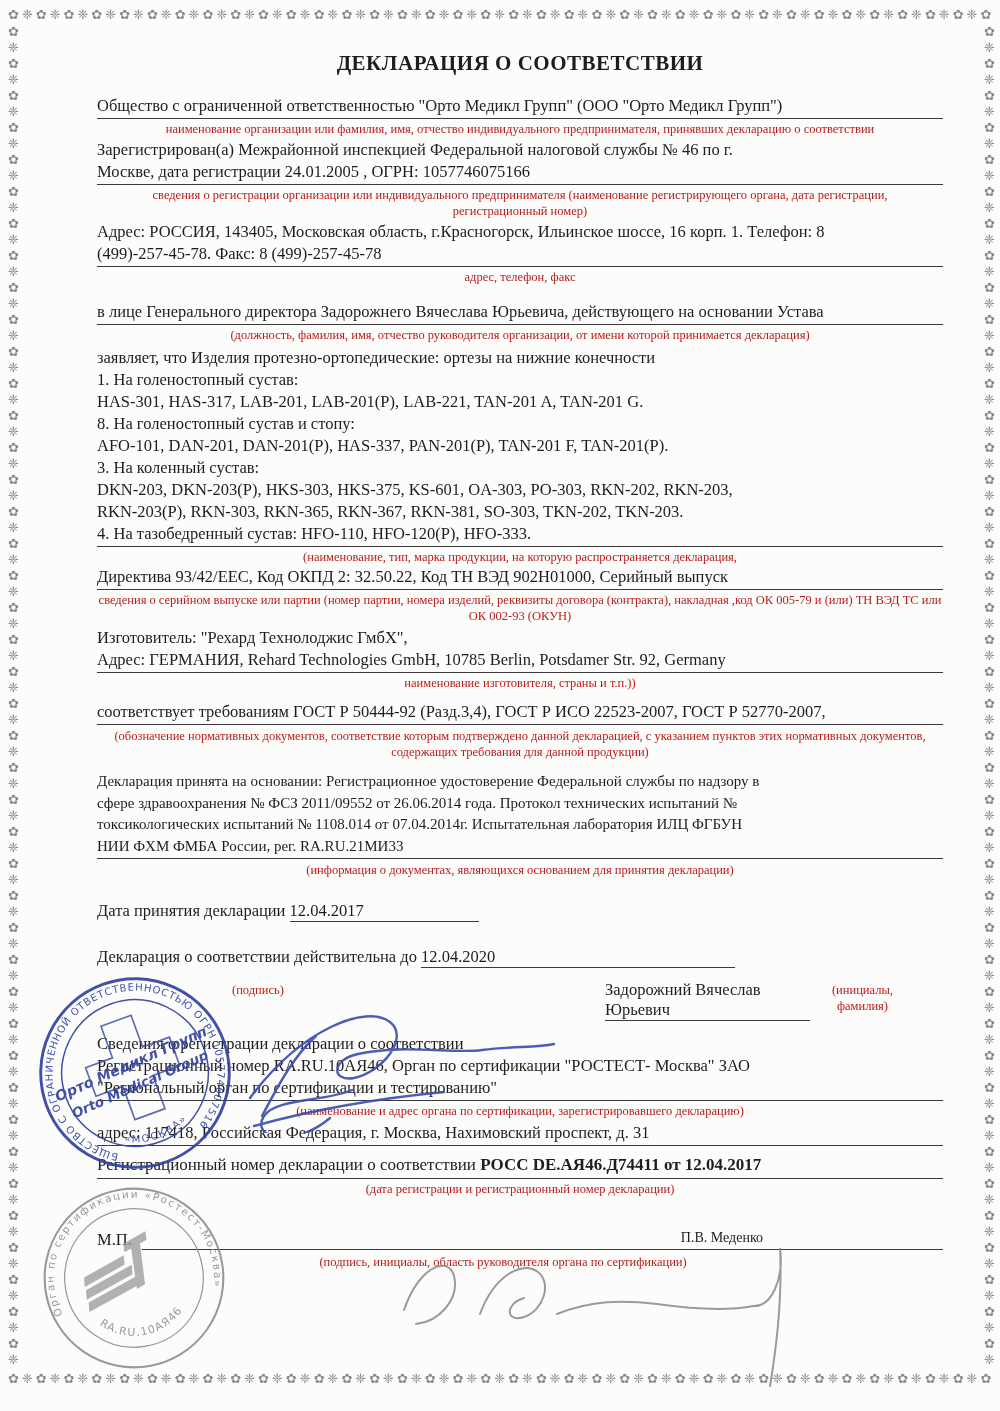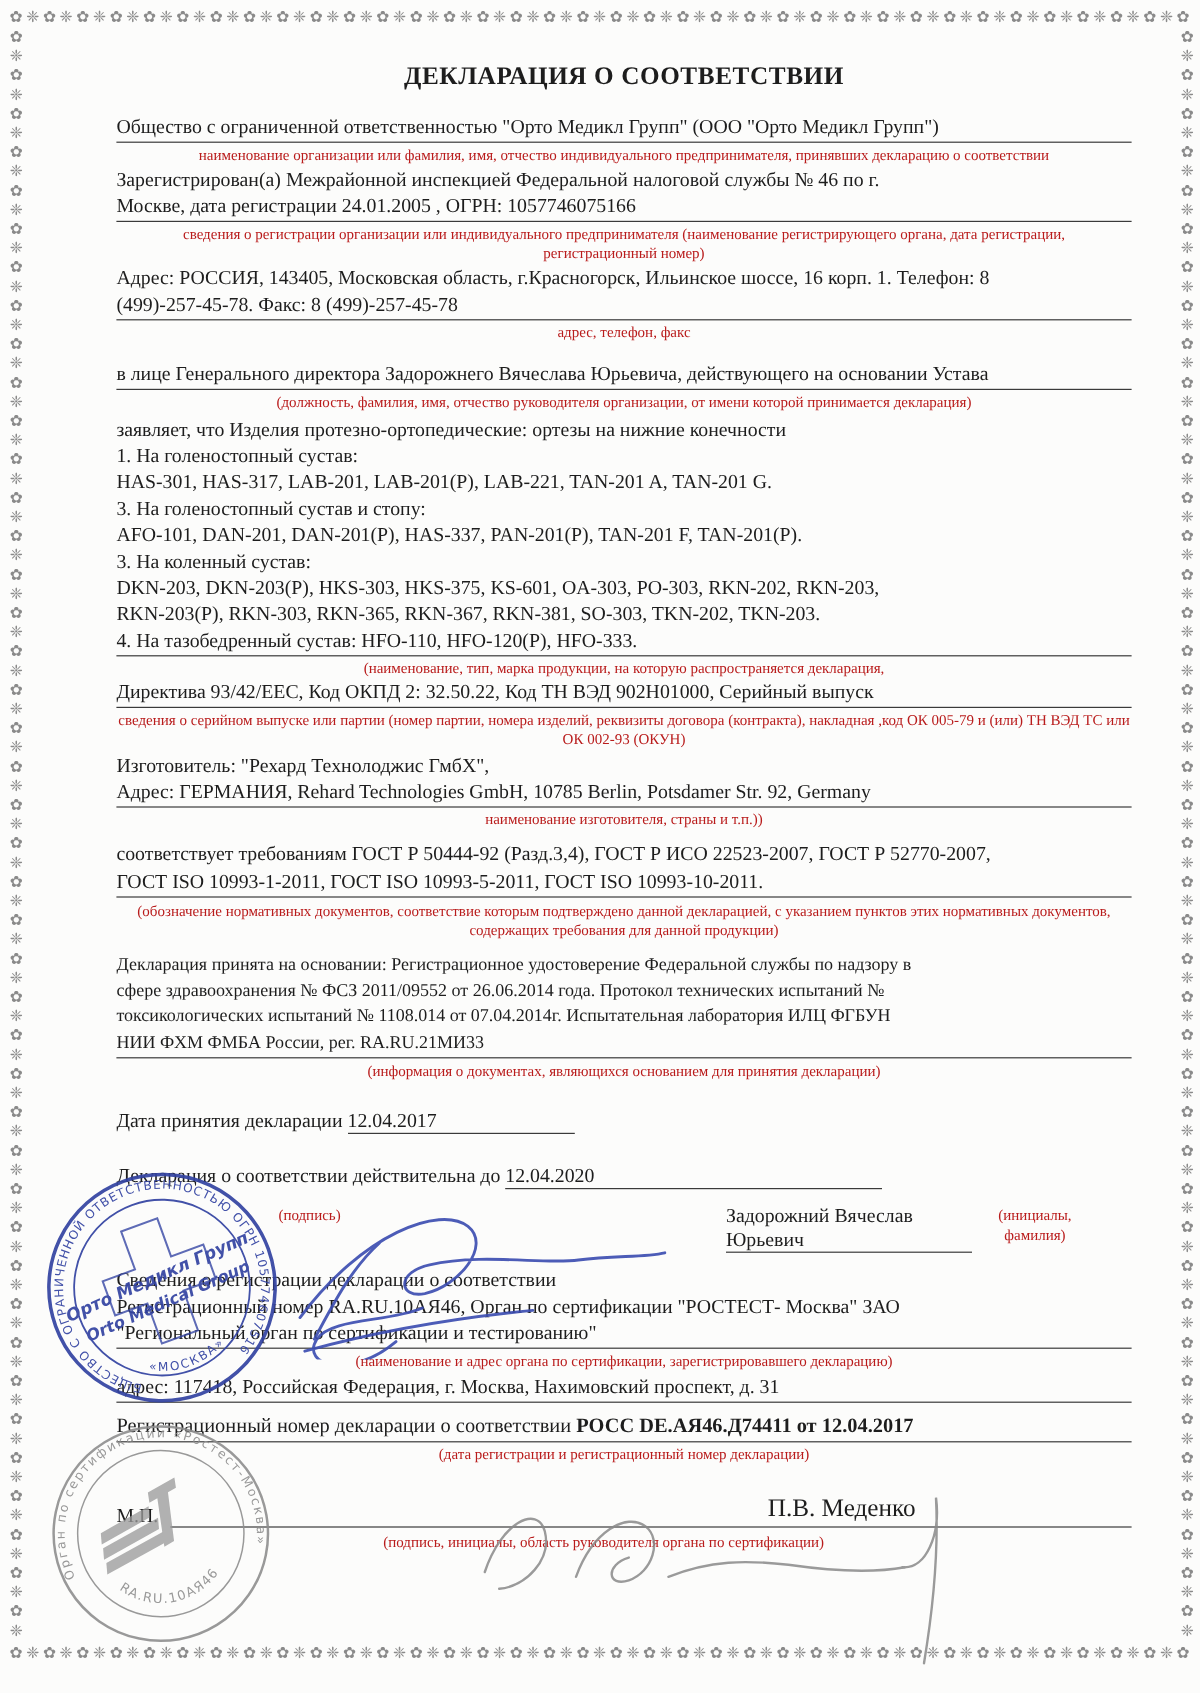--- a/index.html
+++ b/index.html
@@ -21,21 +21,21 @@
   .u{border-bottom:1.4px solid #3a3a3a;padding-bottom:1px;}
   .cap{font-size:12.5px;line-height:16px;text-align:center;color:#b91c1c;}
   .us{border-bottom:1.4px solid #3a3a3a;padding-bottom:1px;}
 
   .sigrow{display:flex;margin-top:14px;}
   .sigcol{display:flex;}
   .sigline{height:38px;border-bottom:1.4px solid #3a3a3a;display:flex;align-items:flex-end;
            justify-content:center;font-size:16.5px;line-height:20px;}
   .mprow{display:flex;align-items:flex-end;margin-top:26px;font-size:16.5px;}
   .mpline{flex:1;border-bottom:1.4px solid #3a3a3a;height:26px;position:relative;margin-left:10px;}
-  .headname{position:absolute;right:180px;bottom:3px;font-size:21px;text-align:center;}
+  .headname{position:absolute;right:180px;bottom:3px;font-size:14px;text-align:center;}
 
   .overlay{position:absolute;pointer-events:none;}
   .stamp-blue{left:34px;top:972px;width:202px;height:202px;transform:rotate(-20deg);z-index:4;opacity:.92;}
   .stamp-gray{left:38px;top:1182px;width:192px;height:192px;transform:rotate(-10deg);z-index:4;opacity:.9;}
   .sig-blue{left:232px;top:998px;width:340px;height:135px;z-index:5;opacity:.9;}
   .sig-gray{left:352px;top:1218px;width:470px;height:170px;z-index:5;opacity:.85;}
 </style>
 </head>
 <body>
 
@@ -66,39 +66,38 @@
     <div class="cap" style="margin-top:2px;">адрес, телефон, факс</div>
 
     <div class="t u" style="margin-top:16px;">в лице Генерального директора Задорожнего Вячеслава Юрьевича, действующего на основании Устава</div>
     <div class="cap" style="margin-top:2px;">(должность, фамилия, имя, отчество руководителя организации, от имени которой принимается декларация)</div>
 
     <div class="t" style="margin-top:4px;">заявляет, что Изделия протезно-ортопедические: ортезы на нижние конечности</div>
 
     <div class="u">
       <div class="t">1. На голеностопный сустав:</div>
       <div class="t">HAS-301, HAS-317, LAB-201, LAB-201(P), LAB-221, TAN-201 A, TAN-201 G.</div>
-      <div class="t">3. На голеностопный сустав и стопу:</div>
+      <div class="t">8. На голеностопный сустав и стопу:</div>
       <div class="t">AFO-101, DAN-201, DAN-201(P), HAS-337, PAN-201(P), TAN-201 F, TAN-201(P).</div>
       <div class="t">3. На коленный сустав:</div>
       <div class="t">DKN-203, DKN-203(P), HKS-303, HKS-375, KS-601, OA-303, PO-303, RKN-202, RKN-203,</div>
       <div class="t">RKN-203(P), RKN-303, RKN-365, RKN-367, RKN-381, SO-303, TKN-202, TKN-203.</div>
       <div class="t">4. На тазобедренный сустав: HFO-110, HFO-120(P), HFO-333.</div>
     </div>
     <div class="cap" style="margin-top:2px;">(наименование, тип, марка продукции, на которую распространяется декларация,</div>
 
     <div class="t u" style="margin-top:1px;">Директива 93/42/ЕЕС, Код ОКПД 2:  32.50.22, Код ТН ВЭД 902Н01000, Серийный выпуск</div>
     <div class="cap" style="margin-top:2px;">сведения о серийном выпуске или партии (номер партии, номера изделий, реквизиты договора (контракта), накладная ,код ОК 005-79 и (или) ТН ВЭД ТС или ОК 002-93 (ОКУН)</div>
 
     <div class="t" style="margin-top:3px;">Изготовитель: "Рехард Технолоджис ГмбХ",</div>
     <div class="t u">Адрес: ГЕРМАНИЯ, Rehard Technologies GmbH, 10785 Berlin, Potsdamer Str. 92, Germany</div>
     <div class="cap" style="margin-top:2px;">наименование изготовителя, страны и т.п.))</div>
 
     <div class="u" style="margin-top:9px;">
       <div class="t23">соответствует требованиям ГОСТ Р 50444-92 (Разд.3,4), ГОСТ Р ИСО 22523-2007, ГОСТ Р 52770-2007,</div>
-      <div class="t23">ГОСТ  ISO 10993-1-2011, ГОСТ  ISO 10993-5-2011, ГОСТ  ISO 10993-10-2011.</div>
     </div>
     <div class="cap" style="margin-top:3px;width:96%;margin-left:2%;">(обозначение нормативных документов, соответствие которым подтверждено данной декларацией, с указанием пунктов этих нормативных документов, содержащих требования для данной продукции)</div>
 
     <div class="u" style="margin-top:11px;">
       <div class="t21">Декларация принята на основании: Регистрационное удостоверение Федеральной службы по надзору в</div>
       <div class="t21">сфере здравоохранения № ФСЗ 2011/09552 от 26.06.2014 года. Протокол  технических испытаний №</div>
       <div class="t21">токсикологических испытаний № 1108.014 от 07.04.2014г. Испытательная лаборатория ИЛЦ ФГБУН</div>
       <div class="t21">НИИ ФХМ ФМБА России, рег. RA.RU.21МИ33</div>
     </div>
     <div class="cap" style="margin-top:3px;">(информация о документах, являющихся основанием для принятия декларации)</div>

